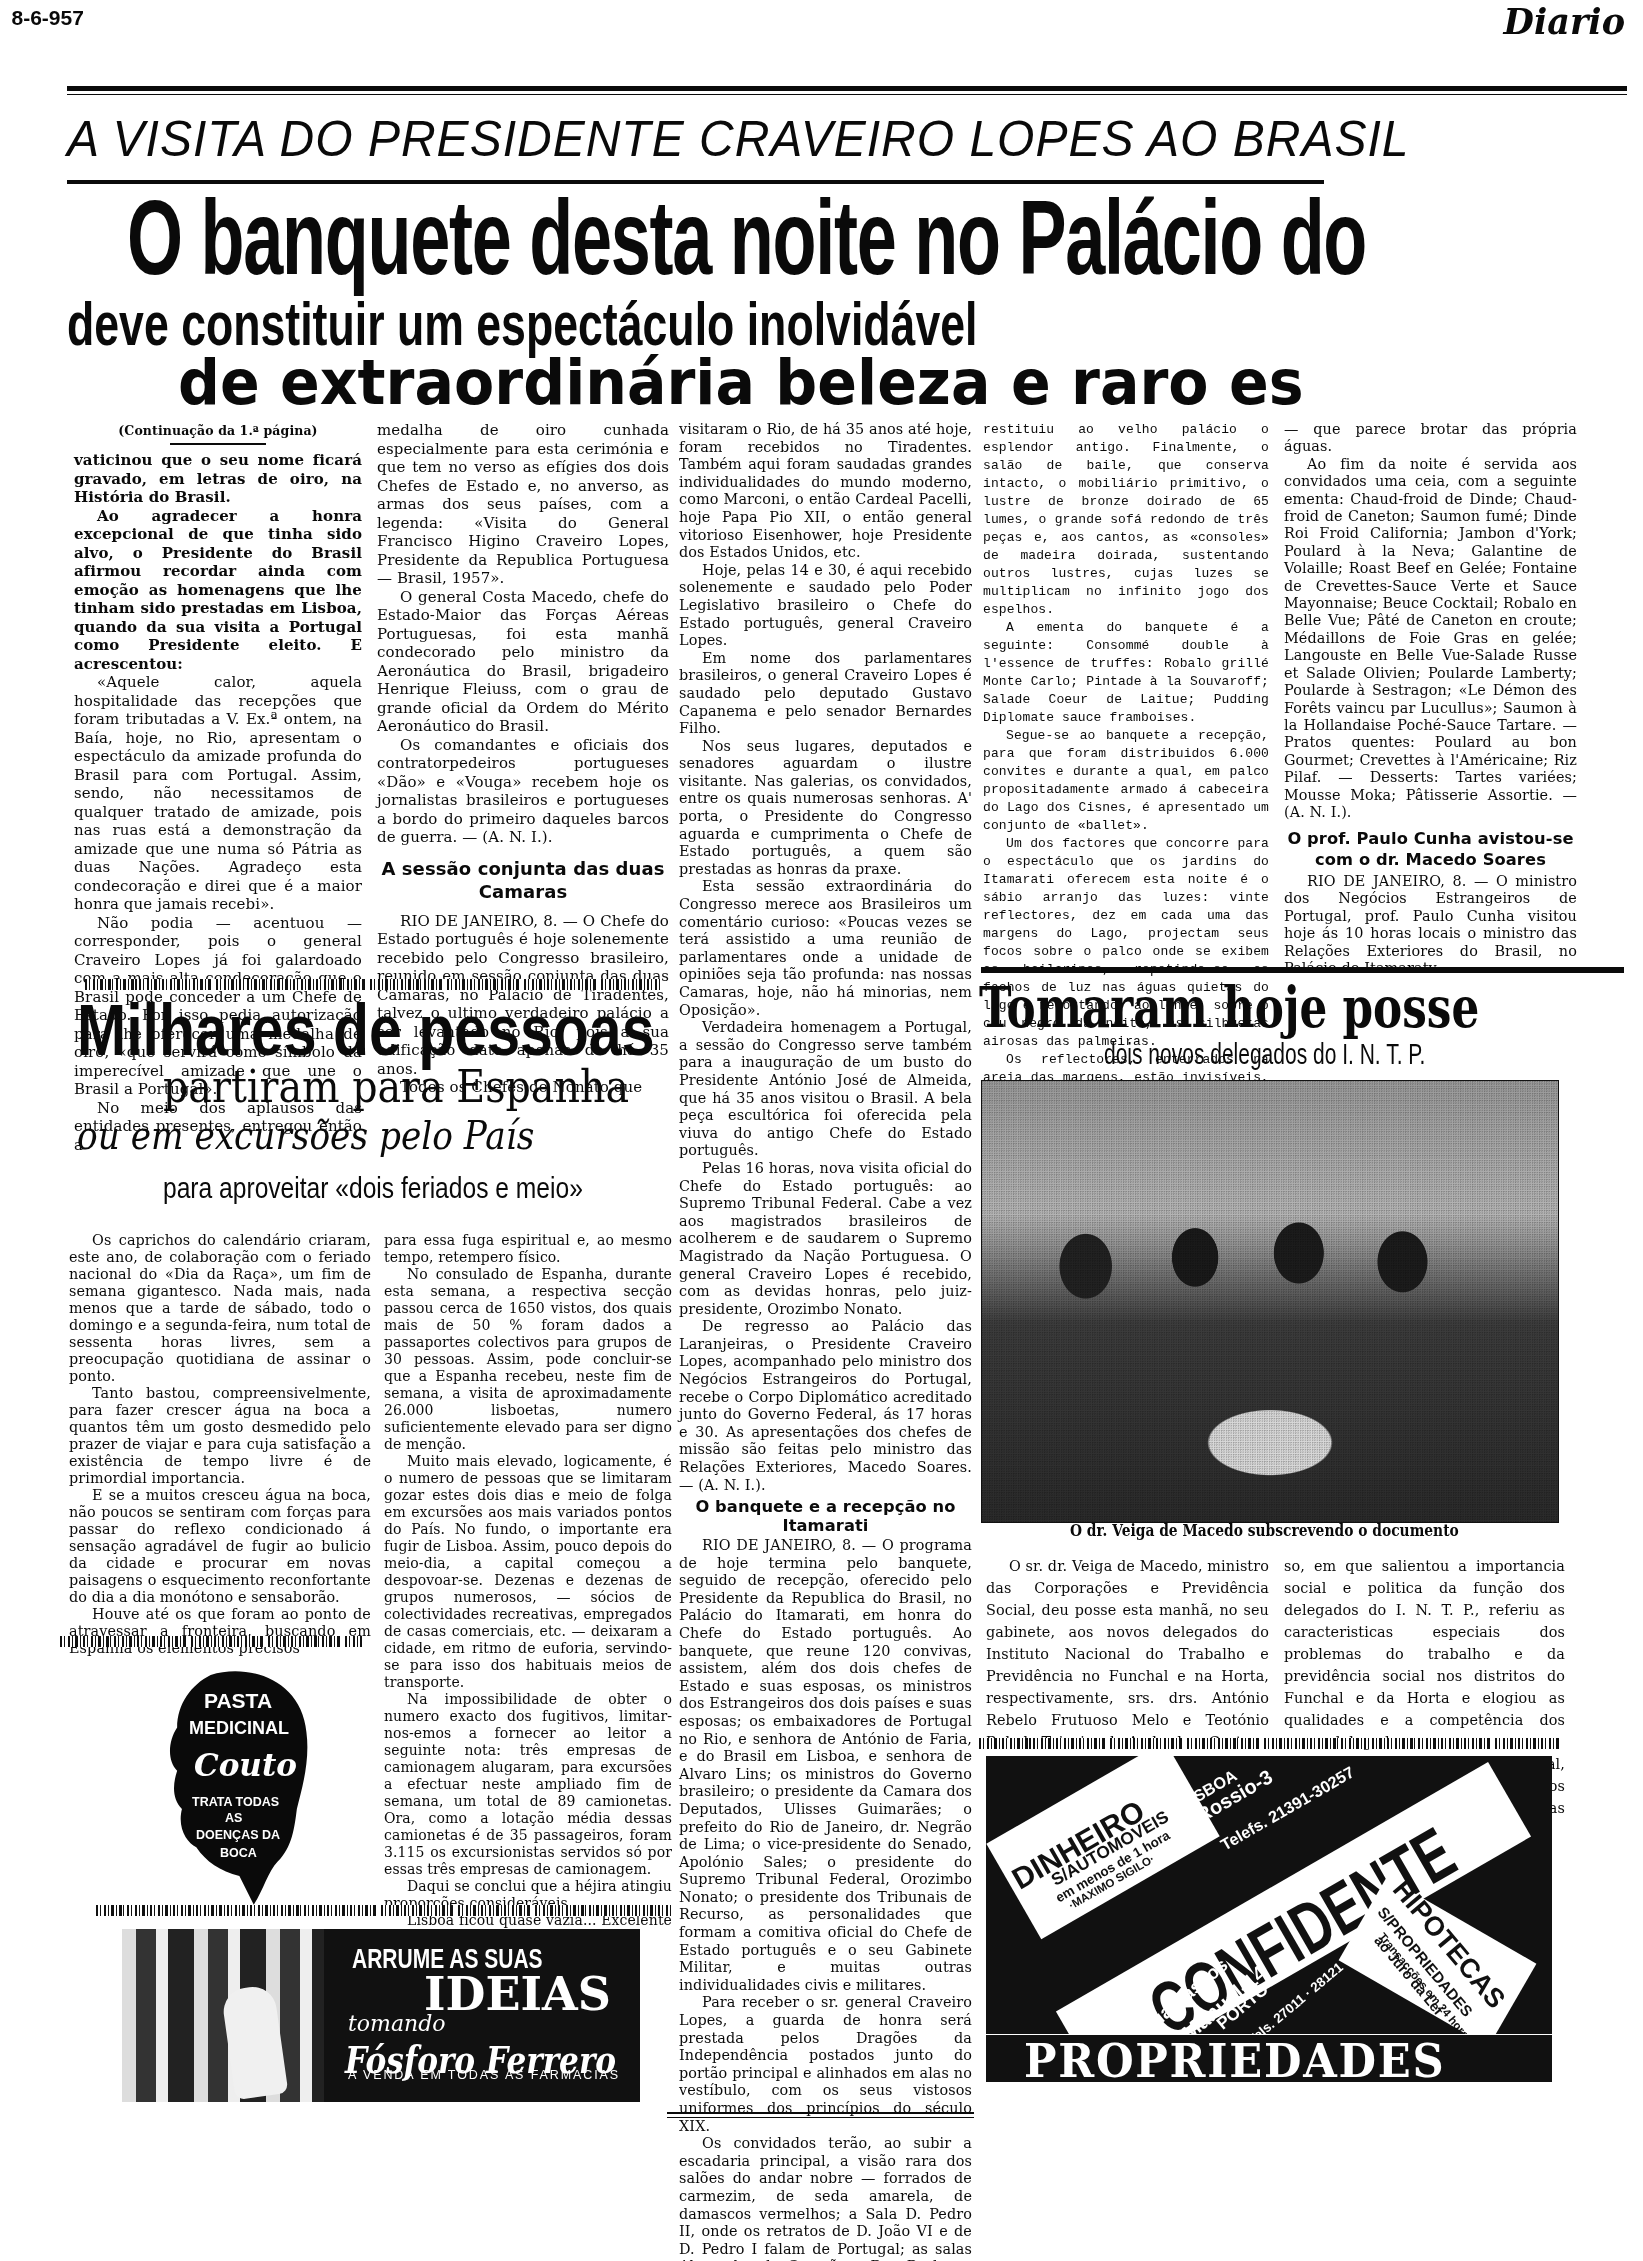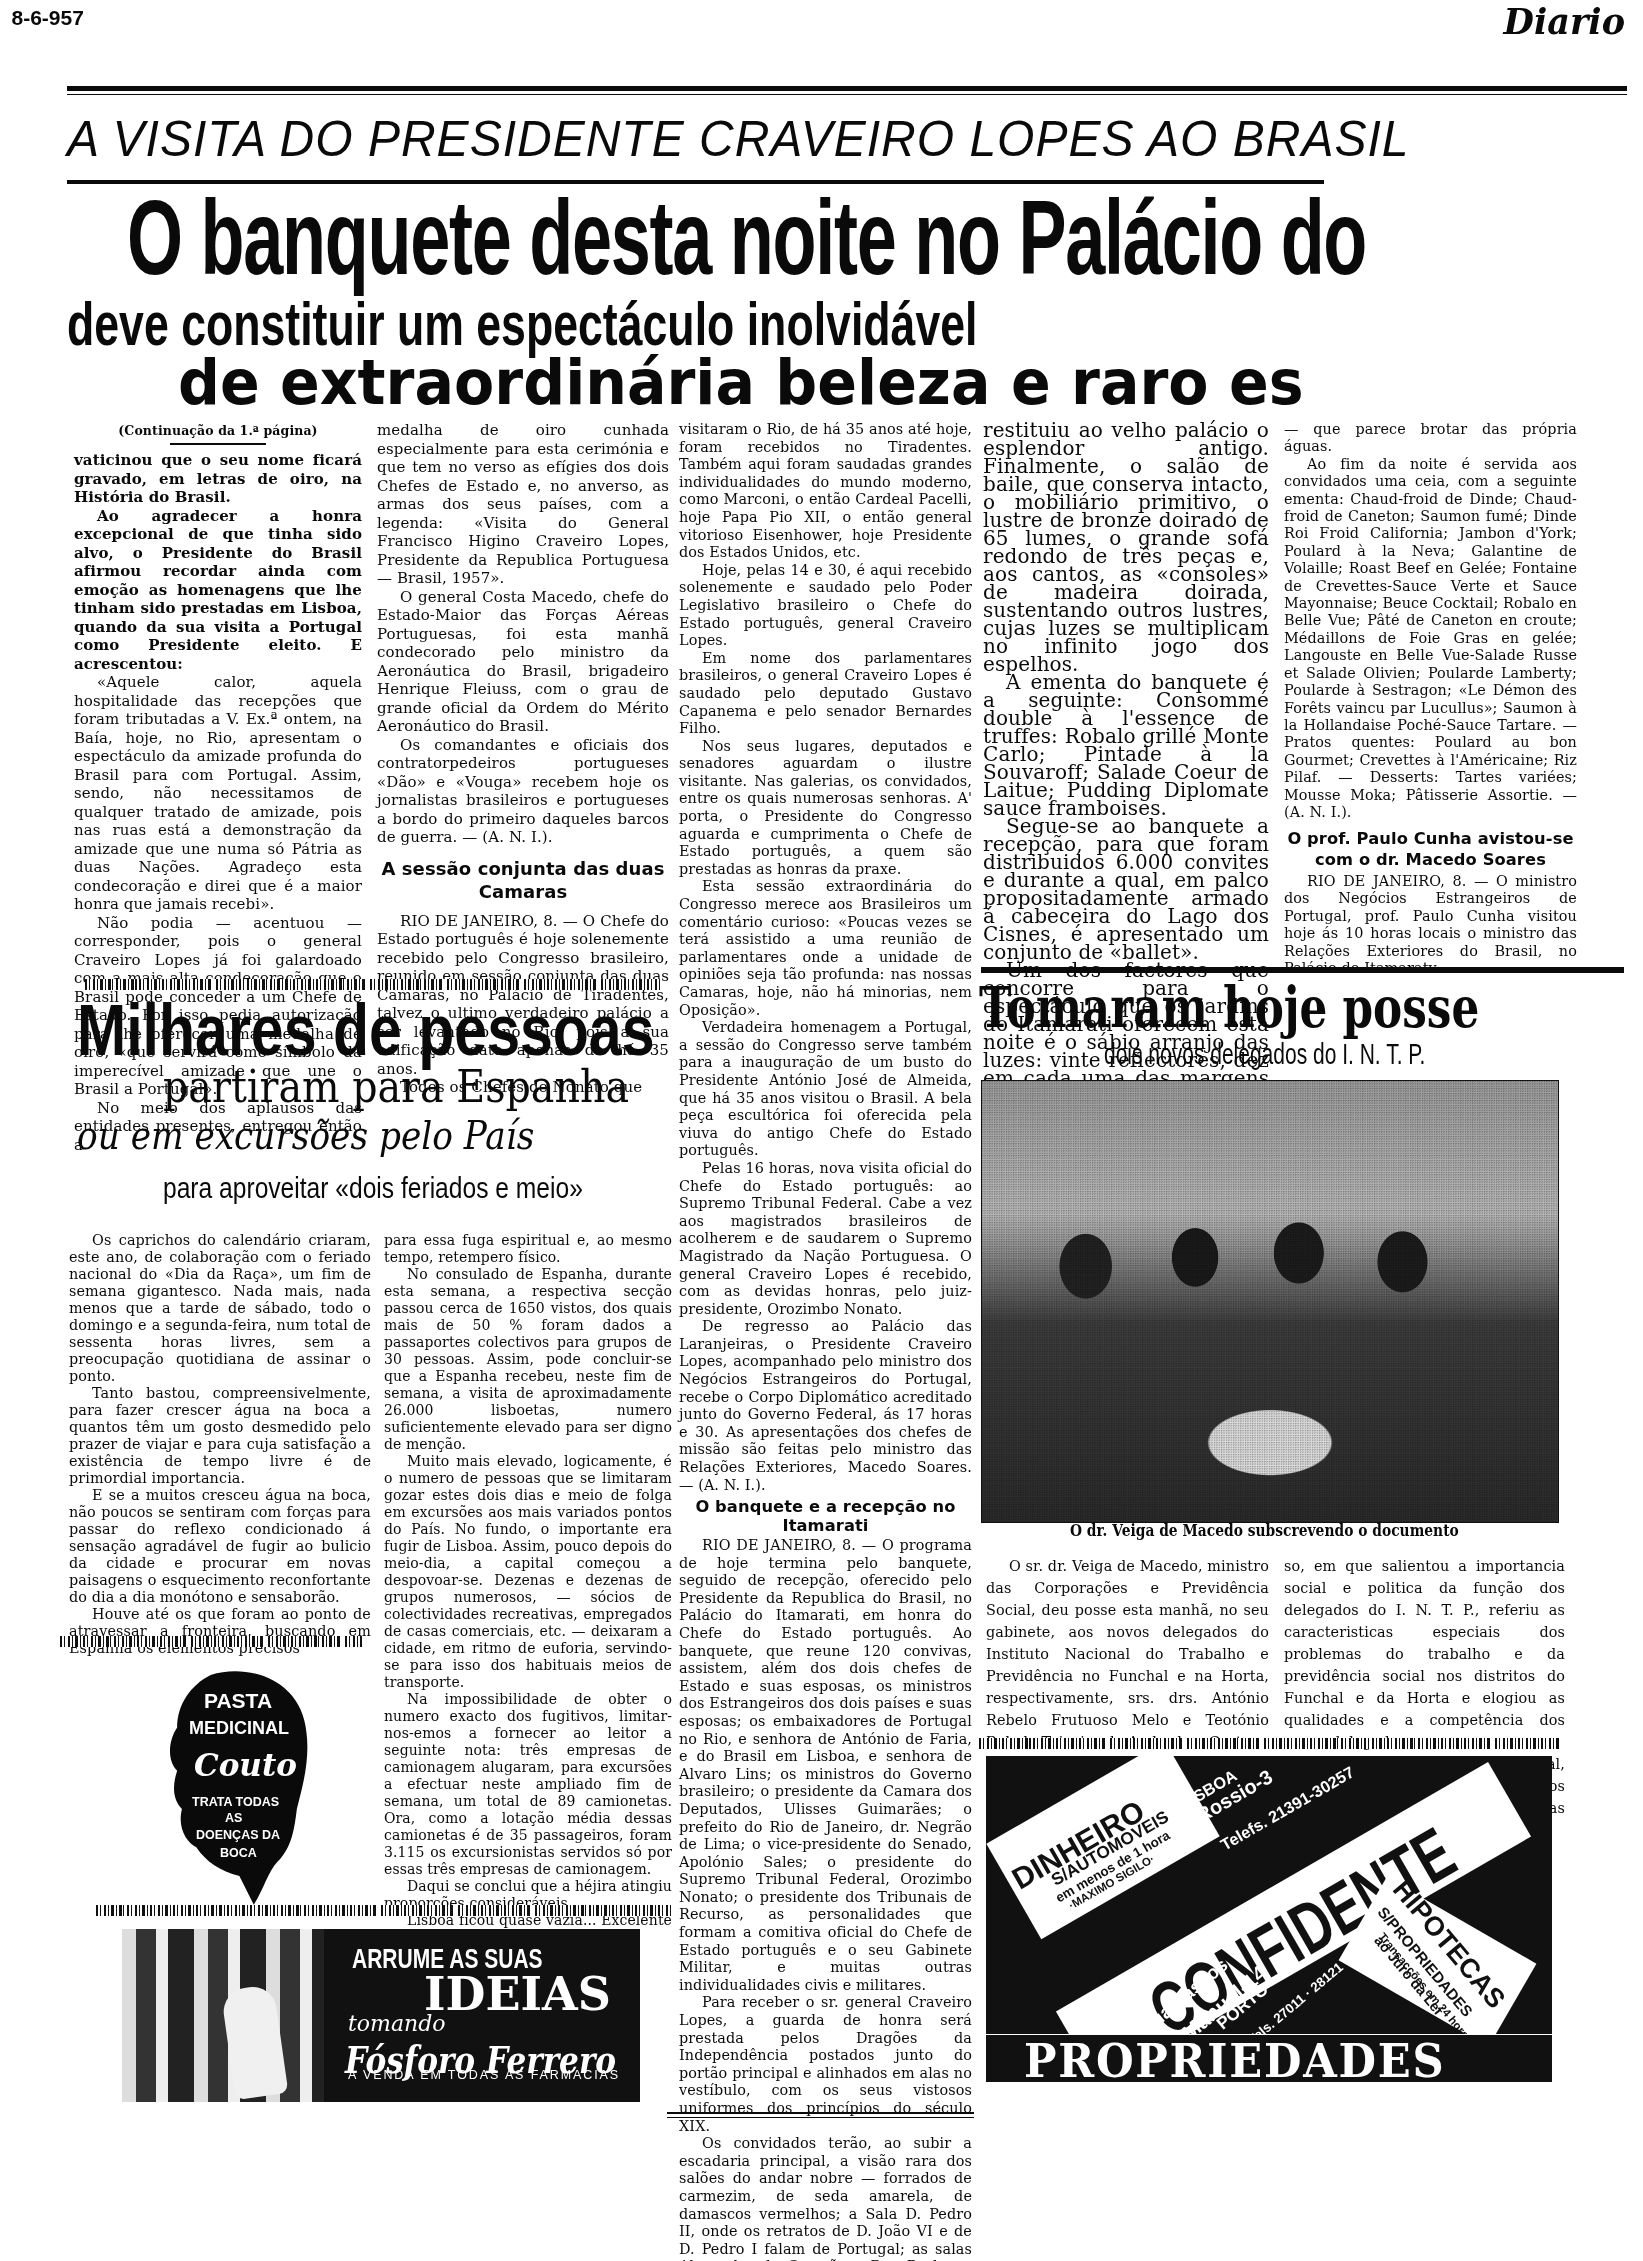--- a/index.html
+++ b/index.html
@@ -67,21 +67,21 @@
   <p>Esta sessão extraordinária do Congresso merece aos Brasileiros um comentário curioso: «Poucas vezes se terá assistido a uma reunião de parlamentares onde a unidade de opiniões seja tão profunda: nas nossas Camaras, hoje, não há minorias, nem Oposição».</p>
   <p>Verdadeira homenagem a Portugal, a sessão do Congresso serve também para a inauguração de um busto do Presidente António José de Almeida, que há 35 anos visitou o Brasil. A bela peça escultórica foi oferecida pela viuva do antigo Chefe do Estado português.</p>
   <p>Pelas 16 horas, nova visita oficial do Chefe do Estado português: ao Supremo Tribunal Federal. Cabe a vez aos magistrados brasileiros de acolherem e de saudarem o Supremo Magistrado da Nação Portuguesa. O general Craveiro Lopes é recebido, com as devidas honras, pelo juiz-presidente, Orozimbo Nonato.</p>
   <p>De regresso ao Palácio das Laranjeiras, o Presidente Craveiro Lopes, acompanhado pelo ministro dos Negócios Estrangeiros do Portugal, recebe o Corpo Diplomático acreditado junto do Governo Federal, ás 17 horas e 30. As apresentações dos chefes de missão são feitas pelo ministro das Relações Exteriores, Macedo Soares. — (A. N. I.).</p>
   <div class="subhead" style="margin:2.9px 0 1.9px 0;font-size:16.3px;line-height:19px;">O banquete e a recepção no Itamarati</div>
   <p>RIO DE JANEIRO, 8. — O programa de hoje termina pelo banquete, seguido de recepção, oferecido pelo Presidente da Republica do Brasil, no Palácio do Itamarati, em honra do Chefe do Estado português. Ao banquete, que reune 120 convivas, assistem, além dos dois chefes de Estado e suas esposas, os ministros dos Estrangeiros dos dois países e suas esposas; os embaixadores de Portugal no Rio, e senhora de António de Faria, e do Brasil em Lisboa, e senhora de Alvaro Lins; os ministros do Governo brasileiro; o presidente da Camara dos Deputados, Ulisses Guimarães; o prefeito do Rio de Janeiro, dr. Negrão de Lima; o vice-presidente do Senado, Apolónio Sales; o presidente do Supremo Tribunal Federal, Orozimbo Nonato; o presidente dos Tribunais de Recurso, as personalidades que formam a comitiva oficial do Chefe de Estado português e o seu Gabinete Militar, e muitas outras individualidades civis e militares.</p>
   <p>Para receber o sr. general Craveiro Lopes, a guarda de honra será prestada pelos Dragões da Independência postados junto do portão principal e alinhados em alas no vestíbulo, com os seus vistosos uniformes dos princípios do século XIX.</p>
   <p>Os convidados terão, ao subir a escadaria principal, a visão rara dos salões do andar nobre — forrados de carmezim, de seda amarela, de damascos vermelhos; a Sala D. Pedro II, onde os retratos de D. João VI e de D. Pedro I falam de Portugal; as salas Alexandre de Gusmão e Ruy Barbosa, com os seus móveis de jacarandá e estofos verdes e uma das marinhas de D. Carlos, com dedicatória autografada ao Barão do Rio Branco, que</p>
 </div>
 
-<div class="col" style="left:976px;top:421px;width:286px;font-size:20px;line-height:18px;">
+<div class="col" style="left:976px;top:421px;width:286px;font-size:13px;line-height:18px;font-family:Liberation Mono, monospace;">
   <p class="noindent">restituiu ao velho palácio o esplendor antigo. Finalmente, o salão de baile, que conserva intacto, o mobiliário primitivo, o lustre de bronze doirado de 65 lumes, o grande sofá redondo de três peças e, aos cantos, as «consoles» de madeira doirada, sustentando outros lustres, cujas luzes se multiplicam no infinito jogo dos espelhos.</p>
   <p>A ementa do banquete é a seguinte: Consommé double à l'essence de truffes: Robalo grillé Monte Carlo; Pintade à la Souvaroff; Salade Coeur de Laitue; Pudding Diplomate sauce framboises.</p>
   <p>Segue-se ao banquete a recepção, para que foram distribuidos 6.000 convites e durante a qual, em palco propositadamente armado á cabeceira do Lago dos Cisnes, é apresentado um conjunto de «ballet».</p>
   <p>Um dos factores que concorre para o espectáculo que os jardins do Itamarati oferecem esta noite é o sábio arranjo das luzes: vinte reflectores, dez em cada uma das margens do Lago, projectam seus focos sobre o palco onde se exibem as bailarinos, repetindo-se os fachos de luz nas águas quietas do lago e recortando, ao longe, sobre o céu negro da noite, as silhuetas airosas das palmeiras.</p>
   <p>Os reflectores, enterrados na areia das margens, estão invisíveis, o que aumenta o sortilégio da luz</p>
 </div>
 
 <div class="abs" style="left:1277px;top:421px;width:367px;height:547px;overflow:hidden;">
   <div class="col" style="left:0;top:0;width:293px;font-size:14.4px;line-height:17.4px;">
     <p class="noindent">— que parece brotar das própria águas.</p>

